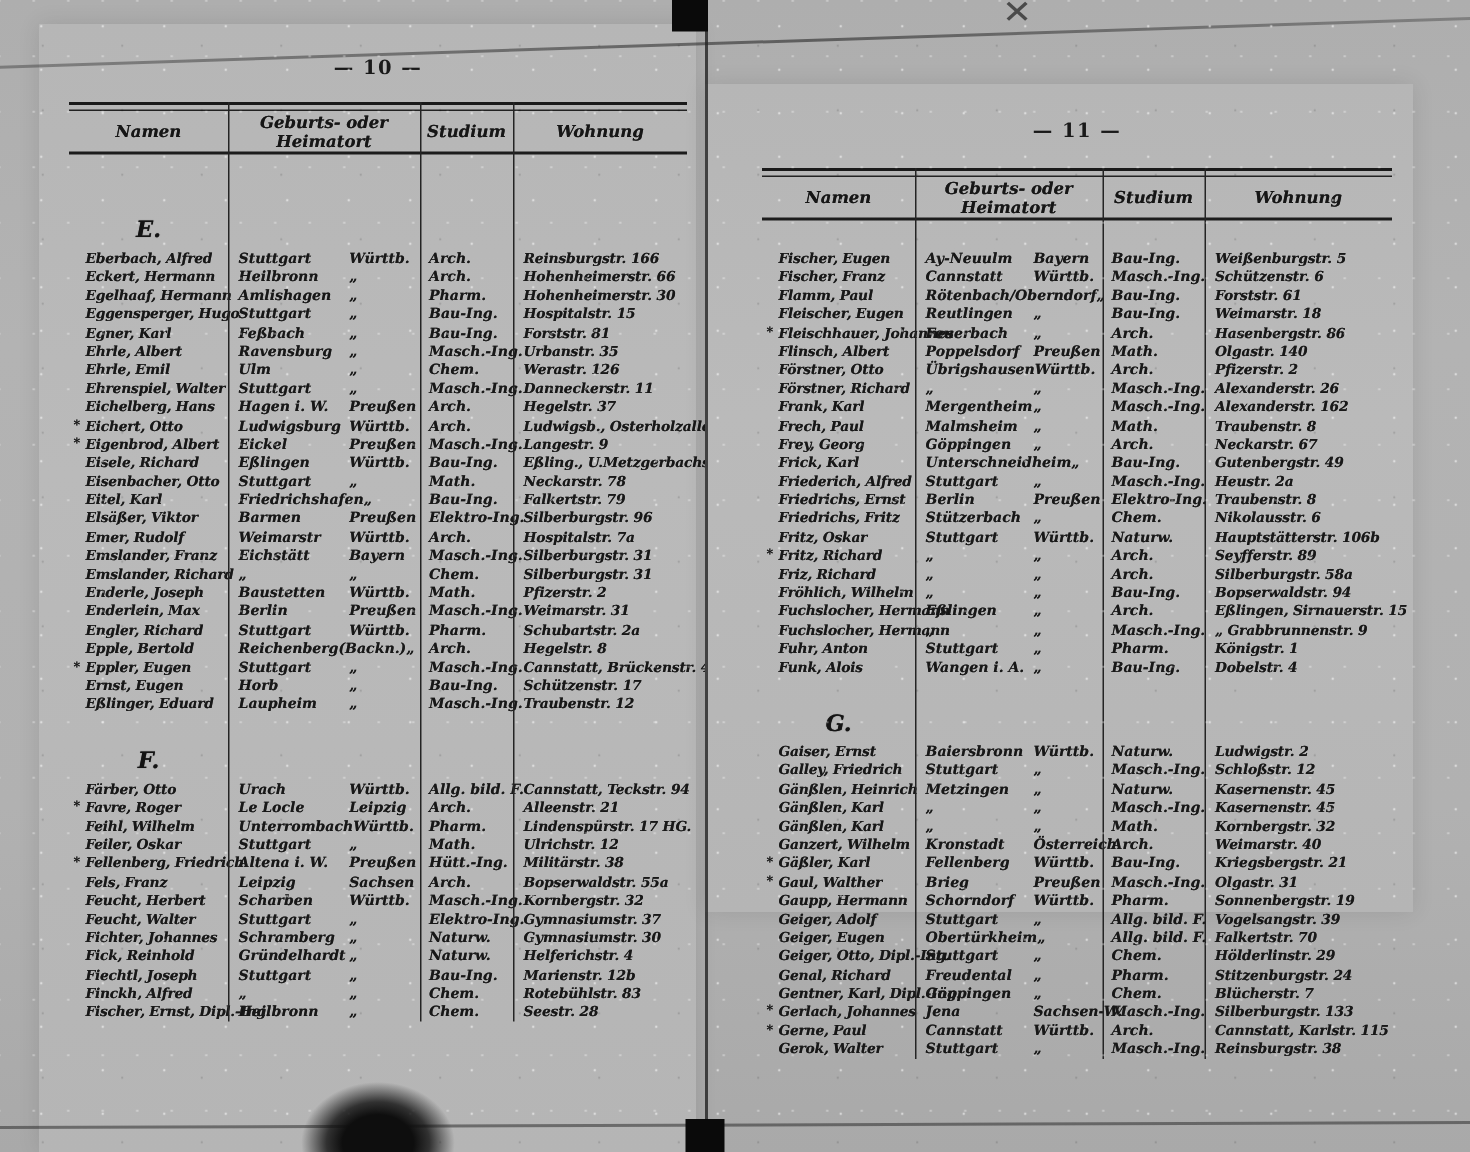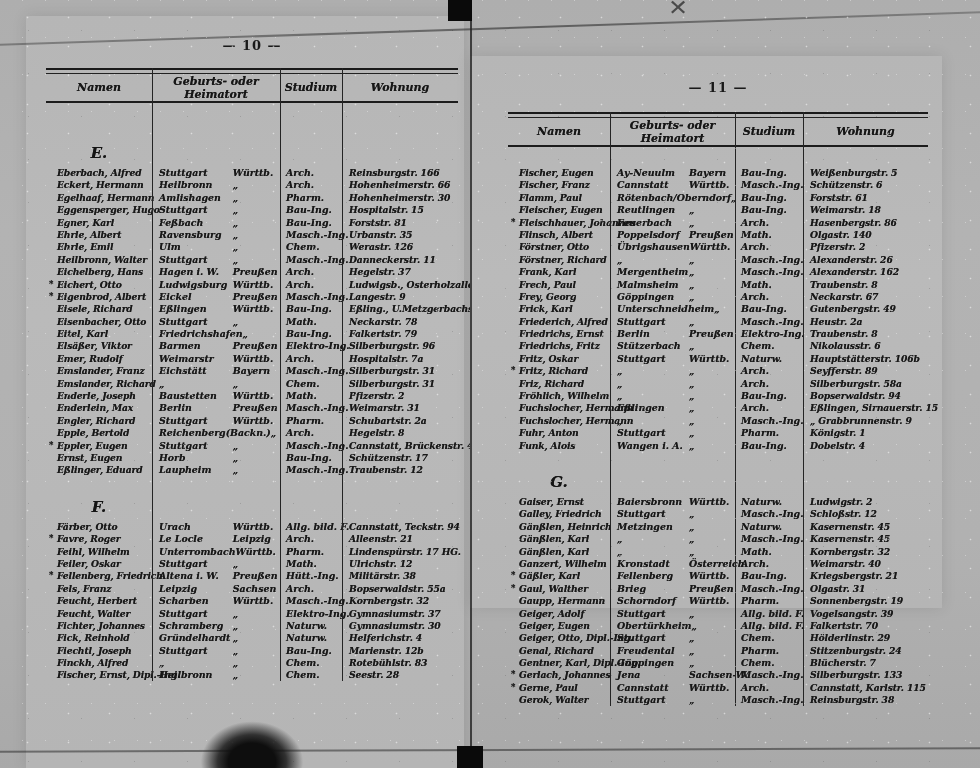--- a/index.html
+++ b/index.html
@@ -196,21 +196,21 @@
           <div class="row">
             <div class="cell c1"><span>Ehrle, Emil</span></div>
             <div class="cell c2">
               <span class="pl">Ulm</span>
               <span class="rg">„</span>
             </div>
             <div class="cell c3">Chem.</div>
             <div class="cell c4">Werastr. 126</div>
           </div>
           <div class="row">
-            <div class="cell c1"><span>Heilbronn, Walter</span></div>
+            <div class="cell c1"><span>Ehrenspiel, Walter</span></div>
             <div class="cell c2">
               <span class="pl">Stuttgart</span>
               <span class="rg">„</span>
             </div>
             <div class="cell c3">Masch.-Ing.</div>
             <div class="cell c4">Danneckerstr. 11</div>
           </div>
           <div class="row">
             <div class="cell c1"><span>Eichelberg, Hans</span></div>
             <div class="cell c2">

